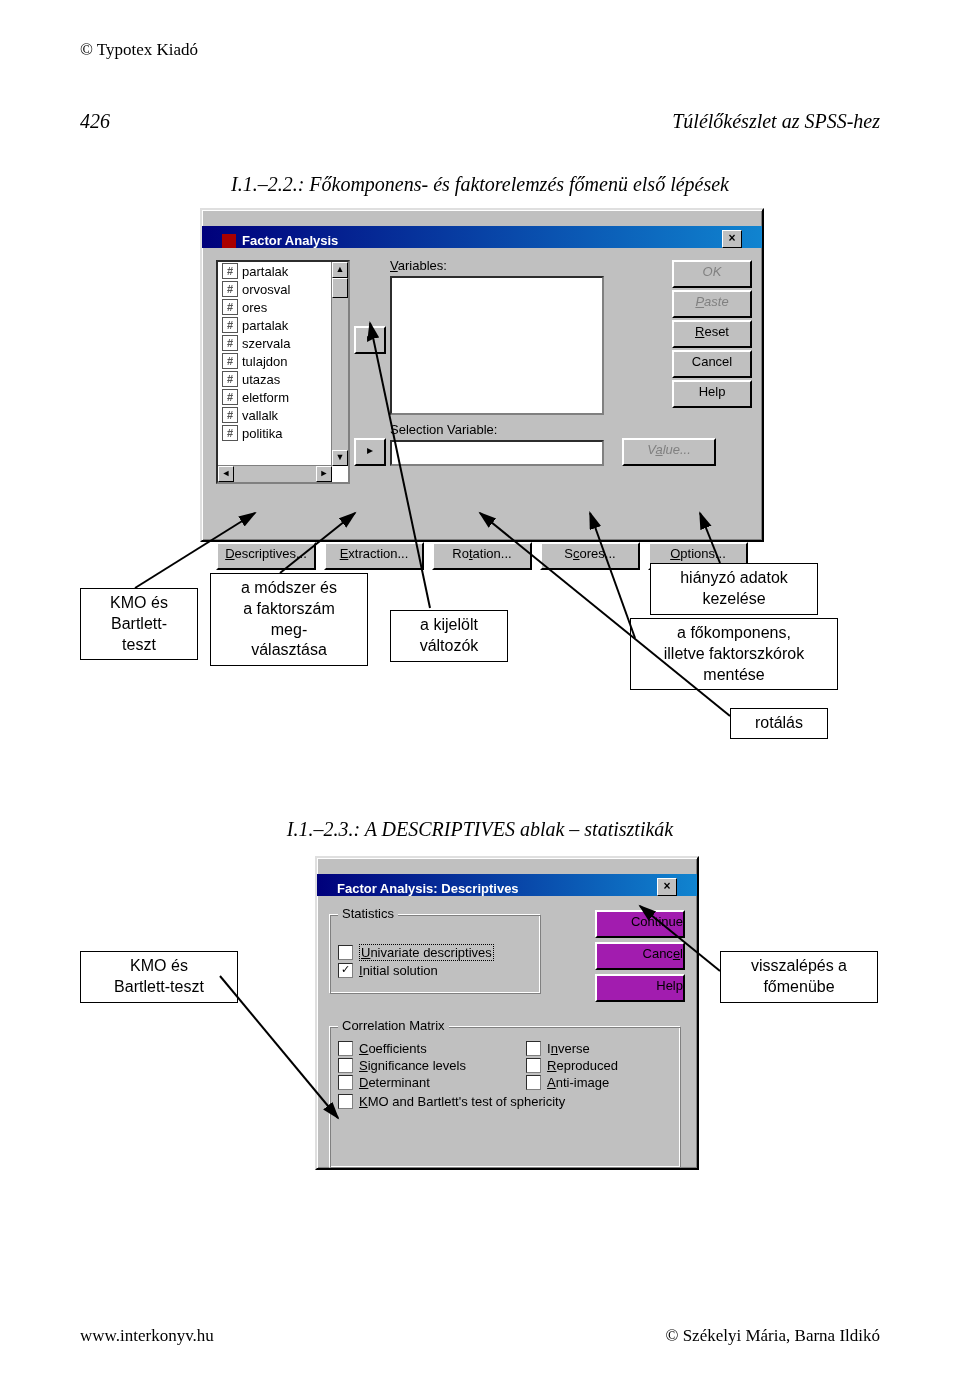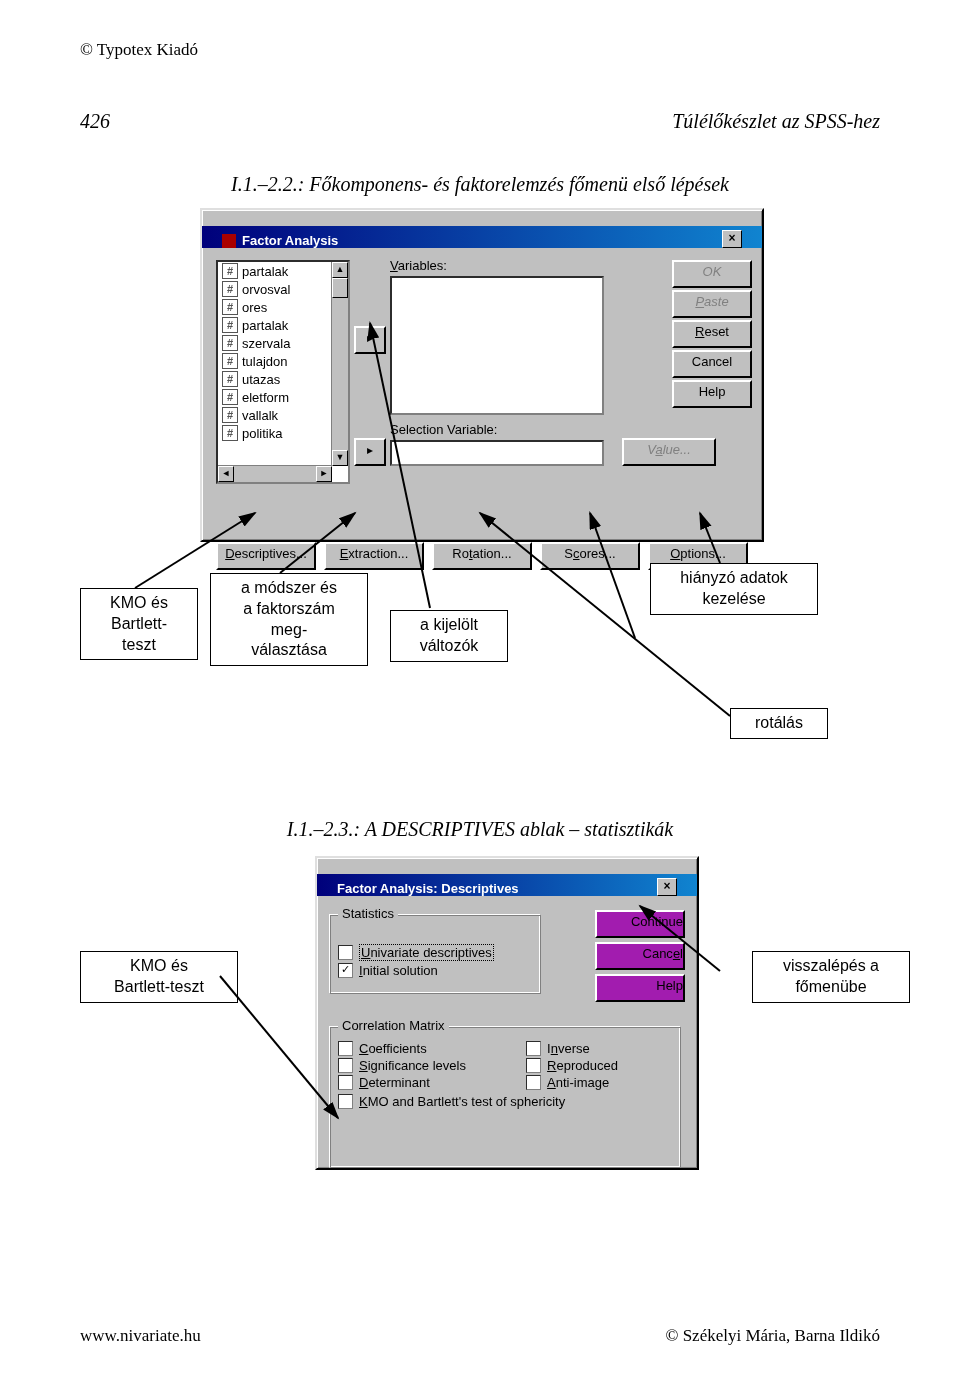--- a/index.html
+++ b/index.html
@@ -332,20 +332,21 @@
           <div class="bbtn">S<u>c</u>ores...</div>
           <div class="bbtn"><u>O</u>ptions...</div>
         </div>
       </div>
     </div>
 
     <div class="callout" style="left:0; top:380px; width:100px;">KMO és<br>Bartlett-<br>teszt</div>
     <div class="callout" style="left:130px; top:365px; width:140px;">a módszer és<br>a faktorszám<br>meg-<br>választása</div>
     <div class="callout" style="left:310px; top:402px; width:100px;">a kijelölt<br>változók</div>
     <div class="callout" style="left:570px; top:355px; width:150px;">hiányzó adatok<br>kezelése</div>
+    <div class="callout" style="left:550px; top:410px; width:190px;">a főkomponens,<br>illetve faktorszkórok<br>mentése</div>
     <div class="callout" style="left:650px; top:500px; width:80px;">rotálás</div>
 
     <svg class="arrows" width="800" height="600">
       <defs>
         <marker id="ah" markerWidth="10" markerHeight="10" refX="8" refY="3" orient="auto">
           <path d="M0,0 L9,3 L0,6 Z" fill="#000"></path>
         </marker>
       </defs>
 
       <line x1="55" y1="380" x2="175" y2="305" stroke="#000" stroke-width="2" marker-end="url(#ah)"></line>
@@ -429,31 +430,31 @@
           </div>
         </div>
 
         <div class="btn2 continue-btn">Continue</div>
         <div class="btn2 cancel2-btn">Canc<u>e</u>l</div>
         <div class="btn2 help2-btn">Help</div>
       </div>
     </div>
 
     <div class="callout" style="left:0; top:95px; width:140px;">KMO és<br>Bartlett-teszt</div>
-    <div class="callout" style="left:672px; top:95px; width:140px;">visszalépés a<br>főmenübe</div>
+    <div class="callout" style="left:640px; top:95px; width:140px;">visszalépés a<br>főmenübe</div>
 
     <svg class="arrows" width="800" height="400">
       <defs>
         <marker id="ah2" markerWidth="10" markerHeight="10" refX="8" refY="3" orient="auto">
           <path d="M0,0 L9,3 L0,6 Z" fill="#000"></path>
         </marker>
       </defs>
       <line x1="140" y1="120" x2="258" y2="262" stroke="#000" stroke-width="2" marker-end="url(#ah2)"></line>
       <line x1="640" y1="115" x2="560" y2="50" stroke="#000" stroke-width="2" marker-end="url(#ah2)"></line>
     </svg>
   </div>
 
   <div class="footer">
-    <span>www.nivariate.hu</span>
+    <span>www.interkonyv.hu</span>
     <span>© Székelyi Mária, Barna Ildikó</span>
   </div>
 
 </div>
 
 </body></html>

